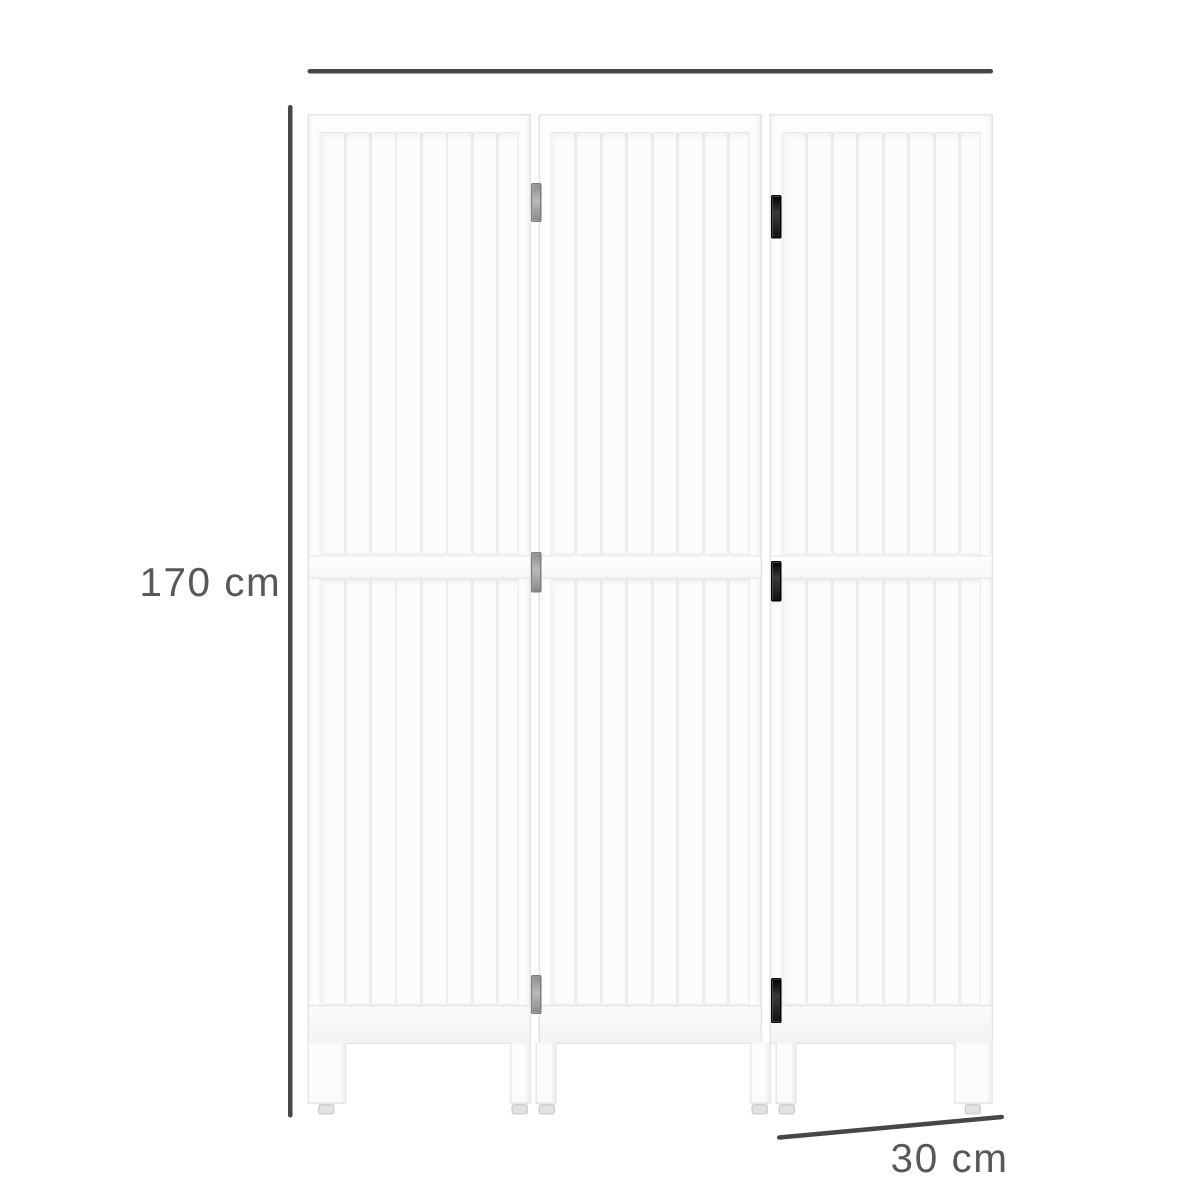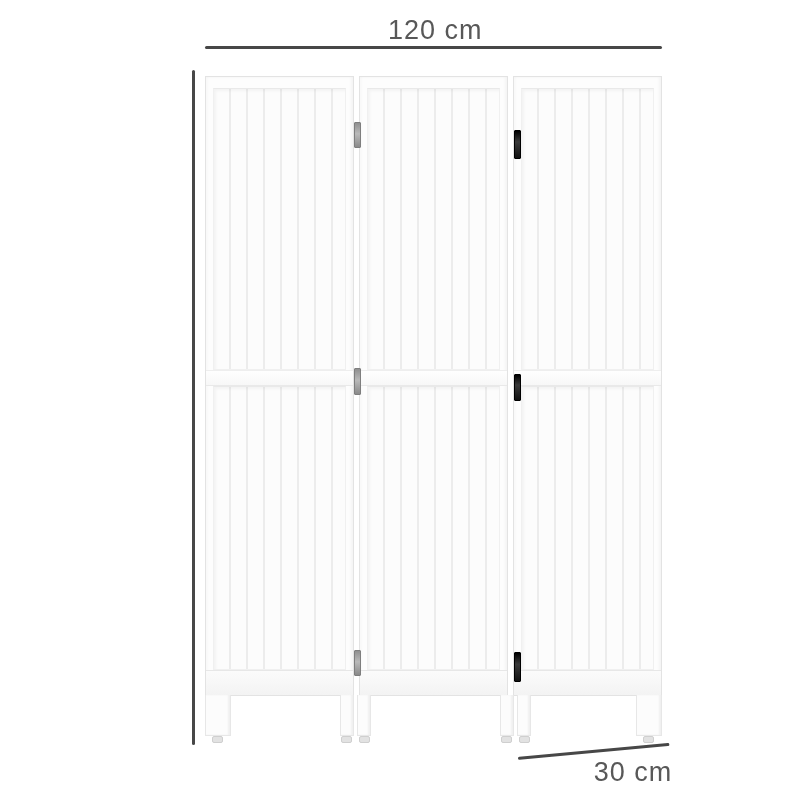--- a/index.html
+++ b/index.html
@@ -80,23 +80,23 @@
     box-shadow:inset -2px 0 2px rgba(0,0,0,0.05);}
   .leg-w{width:26px;} .leg-n{width:14px;}
   .foot{position:absolute;top:736px;width:11px;height:7px;background:#e2e2e2;
     border:1px solid #cfcfcf;border-radius:2px;box-sizing:border-box;}
 </style>
 </head>
 <body>
 
 <div class="scene">
 
-  <div class="dim-label dim-label-width">120 cm</div>
   <div class="dim-line-h"></div>
 
+  <div class="dim-label dim-label-height">170 cm</div>
   <div class="dim-line-v"></div>
 
   <div class="divider">
     <div class="panel">
       <div class="rail-top"></div>
       <div class="slats"></div>
       <div class="rail-mid"></div>
       <div class="slats slats-lower"></div>
       <div class="rail-bottom"></div>
     </div>

